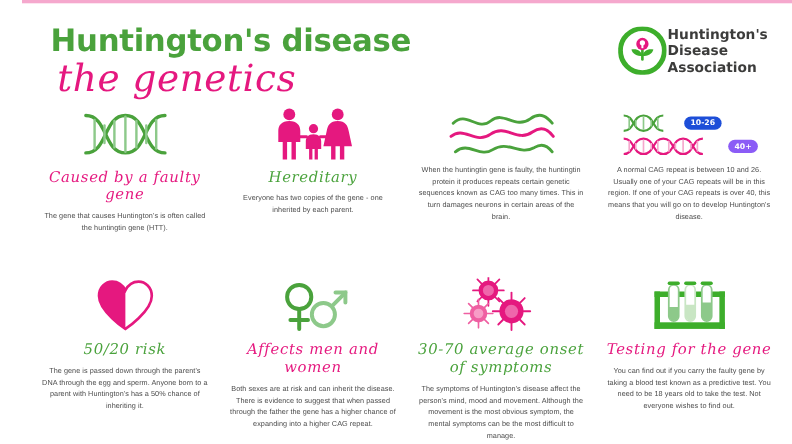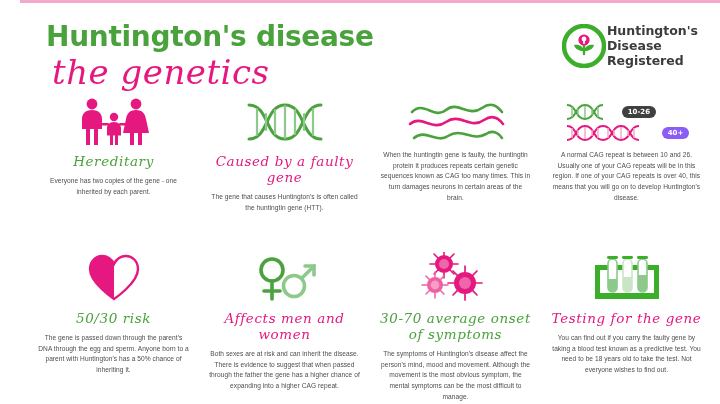--- a/index.html
+++ b/index.html
@@ -112,21 +112,21 @@
   }
   .badge{
     font-family:"DejaVu Sans", sans-serif;
     font-weight:bold;
     font-size:7px;
     color:#ffffff;
     border-radius:8px;
     padding:2px 6px;
     display:inline-block;
   }
-  .badge-green{background:#404040;}
+  .badge-green{background:#1d4ed8;}
   .badge-pink{background:#8b5cf6;}
   .cag-icons{
     display:flex;flex-direction:column;gap:3px;align-items:flex-start;
   }
   .cag-row{display:flex;align-items:center;gap:6px;}
 </style>
 </head>
 <body>
 
 <div class="poster">
@@ -147,49 +147,26 @@
           <path d="M22 27 C17 27 13 25 12 21 C17 20 21 22 22 27 Z" fill="#3dae2b"></path>
           <path d="M22 27 C27 27 31 25 32 21 C27 20 23 22 22 27 Z" fill="#3dae2b"></path>
           <circle cx="22" cy="16" r="5.6" fill="#e5187f"></circle>
           <path d="M22 12.5 a2.4 2.4 0 0 1 0 4.8 a2.4 2.4 0 0 1 0 -4.8 Z" fill="#ffffff"></path>
           <rect x="21.1" y="15.2" width="1.8" height="4.6" fill="#ffffff"></rect>
         </svg>
       </span>
       <span class="logo-text">
         <span>Huntington's</span><br>
         <span>Disease</span><br>
-        <span>Registered</span>
+        <span>Association</span>
       </span>
     </div>
   </div>
 
   <div class="grid">
-
-    <div class="cell">
-      <div class="icon-wrap">
-        <svg width="84" height="50" viewBox="0 0 84 50">
-          <g fill="#e5187f">
-
-            <circle cx="20" cy="7" r="5.4"></circle>
-            <path d="M20 13 c-7 0 -10 4 -10 9 l0 10 l4 0 l0 16 l4 0 l0 -16 l4 0 l0 16 l4 0 l0 -16 l4 0 l0 -10 c0 -5 -3 -9 -10 -9 Z"></path>
-
-            <circle cx="42" cy="20" r="4.2"></circle>
-            <path d="M42 25 c-5 0 -7 3 -7 6.5 l0 7 l3 0 l0 9.5 l3 0 l0 -9.5 l2 0 l0 9.5 l3 0 l0 -9.5 l3 0 l0 -7 c0 -3.5 -2 -6.5 -7 -6.5 Z"></path>
-
-            <circle cx="64" cy="7" r="5.4"></circle>
-            <path d="M64 13 c-7 0 -9 4 -10 9 l-3 14 l7 0 l0 12 l4 0 l0 -12 l4 0 l0 12 l4 0 l0 -12 l7 0 l-3 -14 c-1 -5 -3 -9 -10 -9 Z"></path>
-
-            <rect x="28" y="26" width="9" height="2.6" rx="1.3"></rect>
-            <rect x="47" y="26" width="9" height="2.6" rx="1.3"></rect>
-          </g>
-        </svg>
-      </div>
-      <div class="cell-heading green-head">Hereditary</div>
-      <div class="cell-body">Everyone has two copies of the gene - one inherited by each parent.</div>
-    </div>
 
     <div class="cell">
       <div class="icon-wrap">
         <svg width="92" height="46" viewBox="0 0 92 46">
           <g stroke="#4aa23c" stroke-width="3" fill="none" stroke-linecap="round">
             <path d="M10 6 C30 6 26 40 46 40 C66 40 62 6 82 6"></path>
             <path d="M10 40 C30 40 26 6 46 6 C66 6 62 40 82 40"></path>
           </g>
           <g stroke="#8dc98a" stroke-width="2.2" stroke-linecap="round">
             <line x1="18" y1="10" x2="18" y2="36"></line>
@@ -197,20 +174,43 @@
             <line x1="36" y1="11" x2="36" y2="35"></line>
             <line x1="46" y1="7" x2="46" y2="39"></line>
             <line x1="56" y1="11" x2="56" y2="35"></line>
             <line x1="65" y1="15" x2="65" y2="31"></line>
             <line x1="74" y1="10" x2="74" y2="36"></line>
           </g>
         </svg>
       </div>
       <div class="cell-heading pink-head">Caused by a faulty gene</div>
       <div class="cell-body">The gene that causes Huntington's is often called the huntingtin gene (HTT).</div>
+    </div>
+
+    <div class="cell">
+      <div class="icon-wrap">
+        <svg width="84" height="50" viewBox="0 0 84 50">
+          <g fill="#e5187f">
+
+            <circle cx="20" cy="7" r="5.4"></circle>
+            <path d="M20 13 c-7 0 -10 4 -10 9 l0 10 l4 0 l0 16 l4 0 l0 -16 l4 0 l0 16 l4 0 l0 -16 l4 0 l0 -10 c0 -5 -3 -9 -10 -9 Z"></path>
+
+            <circle cx="42" cy="20" r="4.2"></circle>
+            <path d="M42 25 c-5 0 -7 3 -7 6.5 l0 7 l3 0 l0 9.5 l3 0 l0 -9.5 l2 0 l0 9.5 l3 0 l0 -9.5 l3 0 l0 -7 c0 -3.5 -2 -6.5 -7 -6.5 Z"></path>
+
+            <circle cx="64" cy="7" r="5.4"></circle>
+            <path d="M64 13 c-7 0 -9 4 -10 9 l-3 14 l7 0 l0 12 l4 0 l0 -12 l4 0 l0 12 l4 0 l0 -12 l7 0 l-3 -14 c-1 -5 -3 -9 -10 -9 Z"></path>
+
+            <rect x="28" y="26" width="9" height="2.6" rx="1.3"></rect>
+            <rect x="47" y="26" width="9" height="2.6" rx="1.3"></rect>
+          </g>
+        </svg>
+      </div>
+      <div class="cell-heading green-head">Hereditary</div>
+      <div class="cell-body">Everyone has two copies of the gene - one inherited by each parent.</div>
     </div>
 
     <div class="cell">
       <div class="icon-wrap">
         <svg width="104" height="48" viewBox="0 0 104 48">
           <g fill="none" stroke-width="2.6" stroke-linecap="round">
             <path d="M8 14 C20 2 30 22 42 12 C54 2 64 20 78 10 C88 3 94 9 98 14" stroke="#4aa23c"></path>
             <path d="M6 26 C18 16 28 34 42 24 C56 14 66 32 80 22 C90 15 96 22 99 26" stroke="#e5187f"></path>
             <path d="M10 40 C22 30 32 46 44 38 C58 29 68 44 82 36 C90 31 95 36 98 40" stroke="#4aa23c"></path>
           </g>
@@ -264,21 +264,21 @@
       <div class="cell-body">A normal CAG repeat is between 10 and 26. Usually one of your CAG repeats will be in this region. If one of your CAG repeats is over 40, this means that you will go on to develop Huntington's disease.</div>
     </div>
 
     <div class="cell row2">
       <div class="icon-wrap">
         <svg width="56" height="50" viewBox="0 0 56 50">
           <path d="M28 46 C28 46 4 30 4 16 C4 8 10 3 16 3 C22 3 26 7 28 11 C30 7 34 3 40 3 C46 3 52 8 52 16 C52 30 28 46 28 46 Z" fill="#ffffff" stroke="#e5187f" stroke-width="2.4"></path>
           <path d="M28 46 C28 46 4 30 4 16 C4 8 10 3 16 3 C22 3 26 7 28 11 L28 46 Z" fill="#e5187f"></path>
         </svg>
       </div>
-      <div class="cell-heading green-head">50/30 risk</div>
+      <div class="cell-heading green-head">50/20 risk</div>
       <div class="cell-body">The gene is passed down through the parent's DNA through the egg and sperm. Anyone born to a parent with Huntington's has a 50% chance of inheriting it.</div>
     </div>
 
     <div class="cell row2">
       <div class="icon-wrap">
         <svg width="70" height="52" viewBox="0 0 70 52">
 
           <g stroke="#4aa23c" stroke-width="3.6" fill="none" stroke-linecap="round">
             <circle cx="22" cy="18" r="11"></circle>
             <line x1="22" y1="29" x2="22" y2="47"></line>

